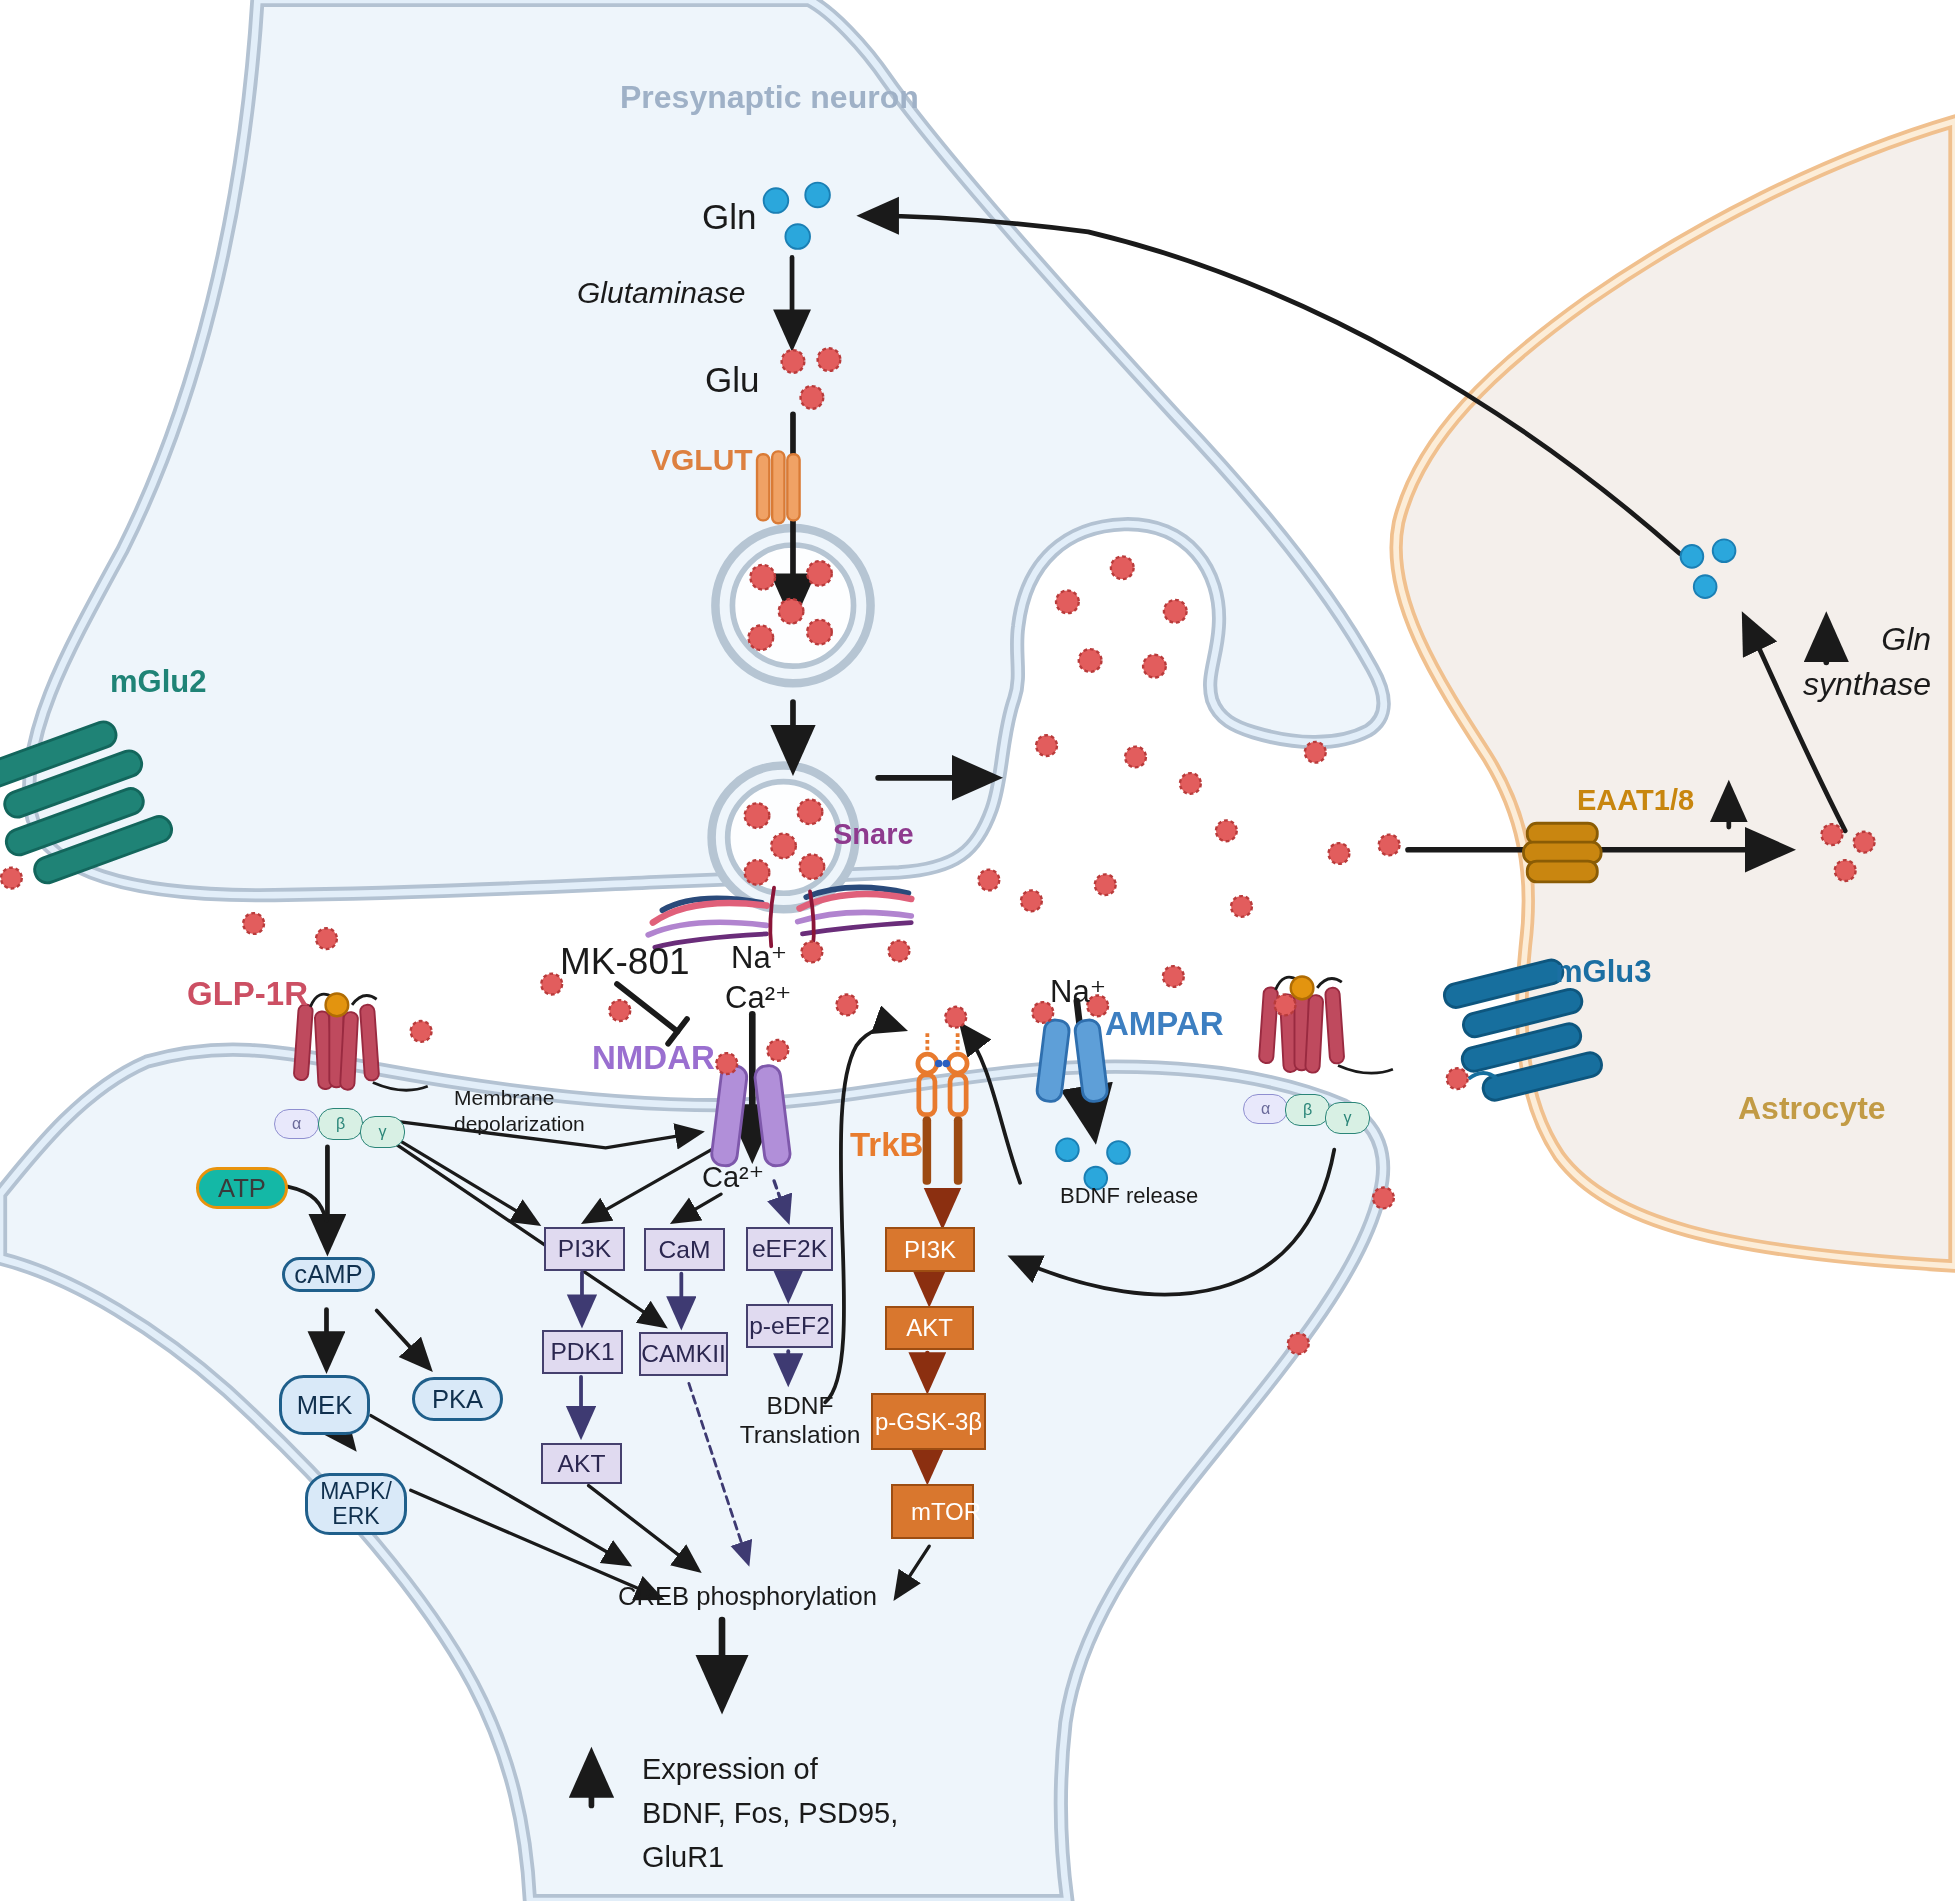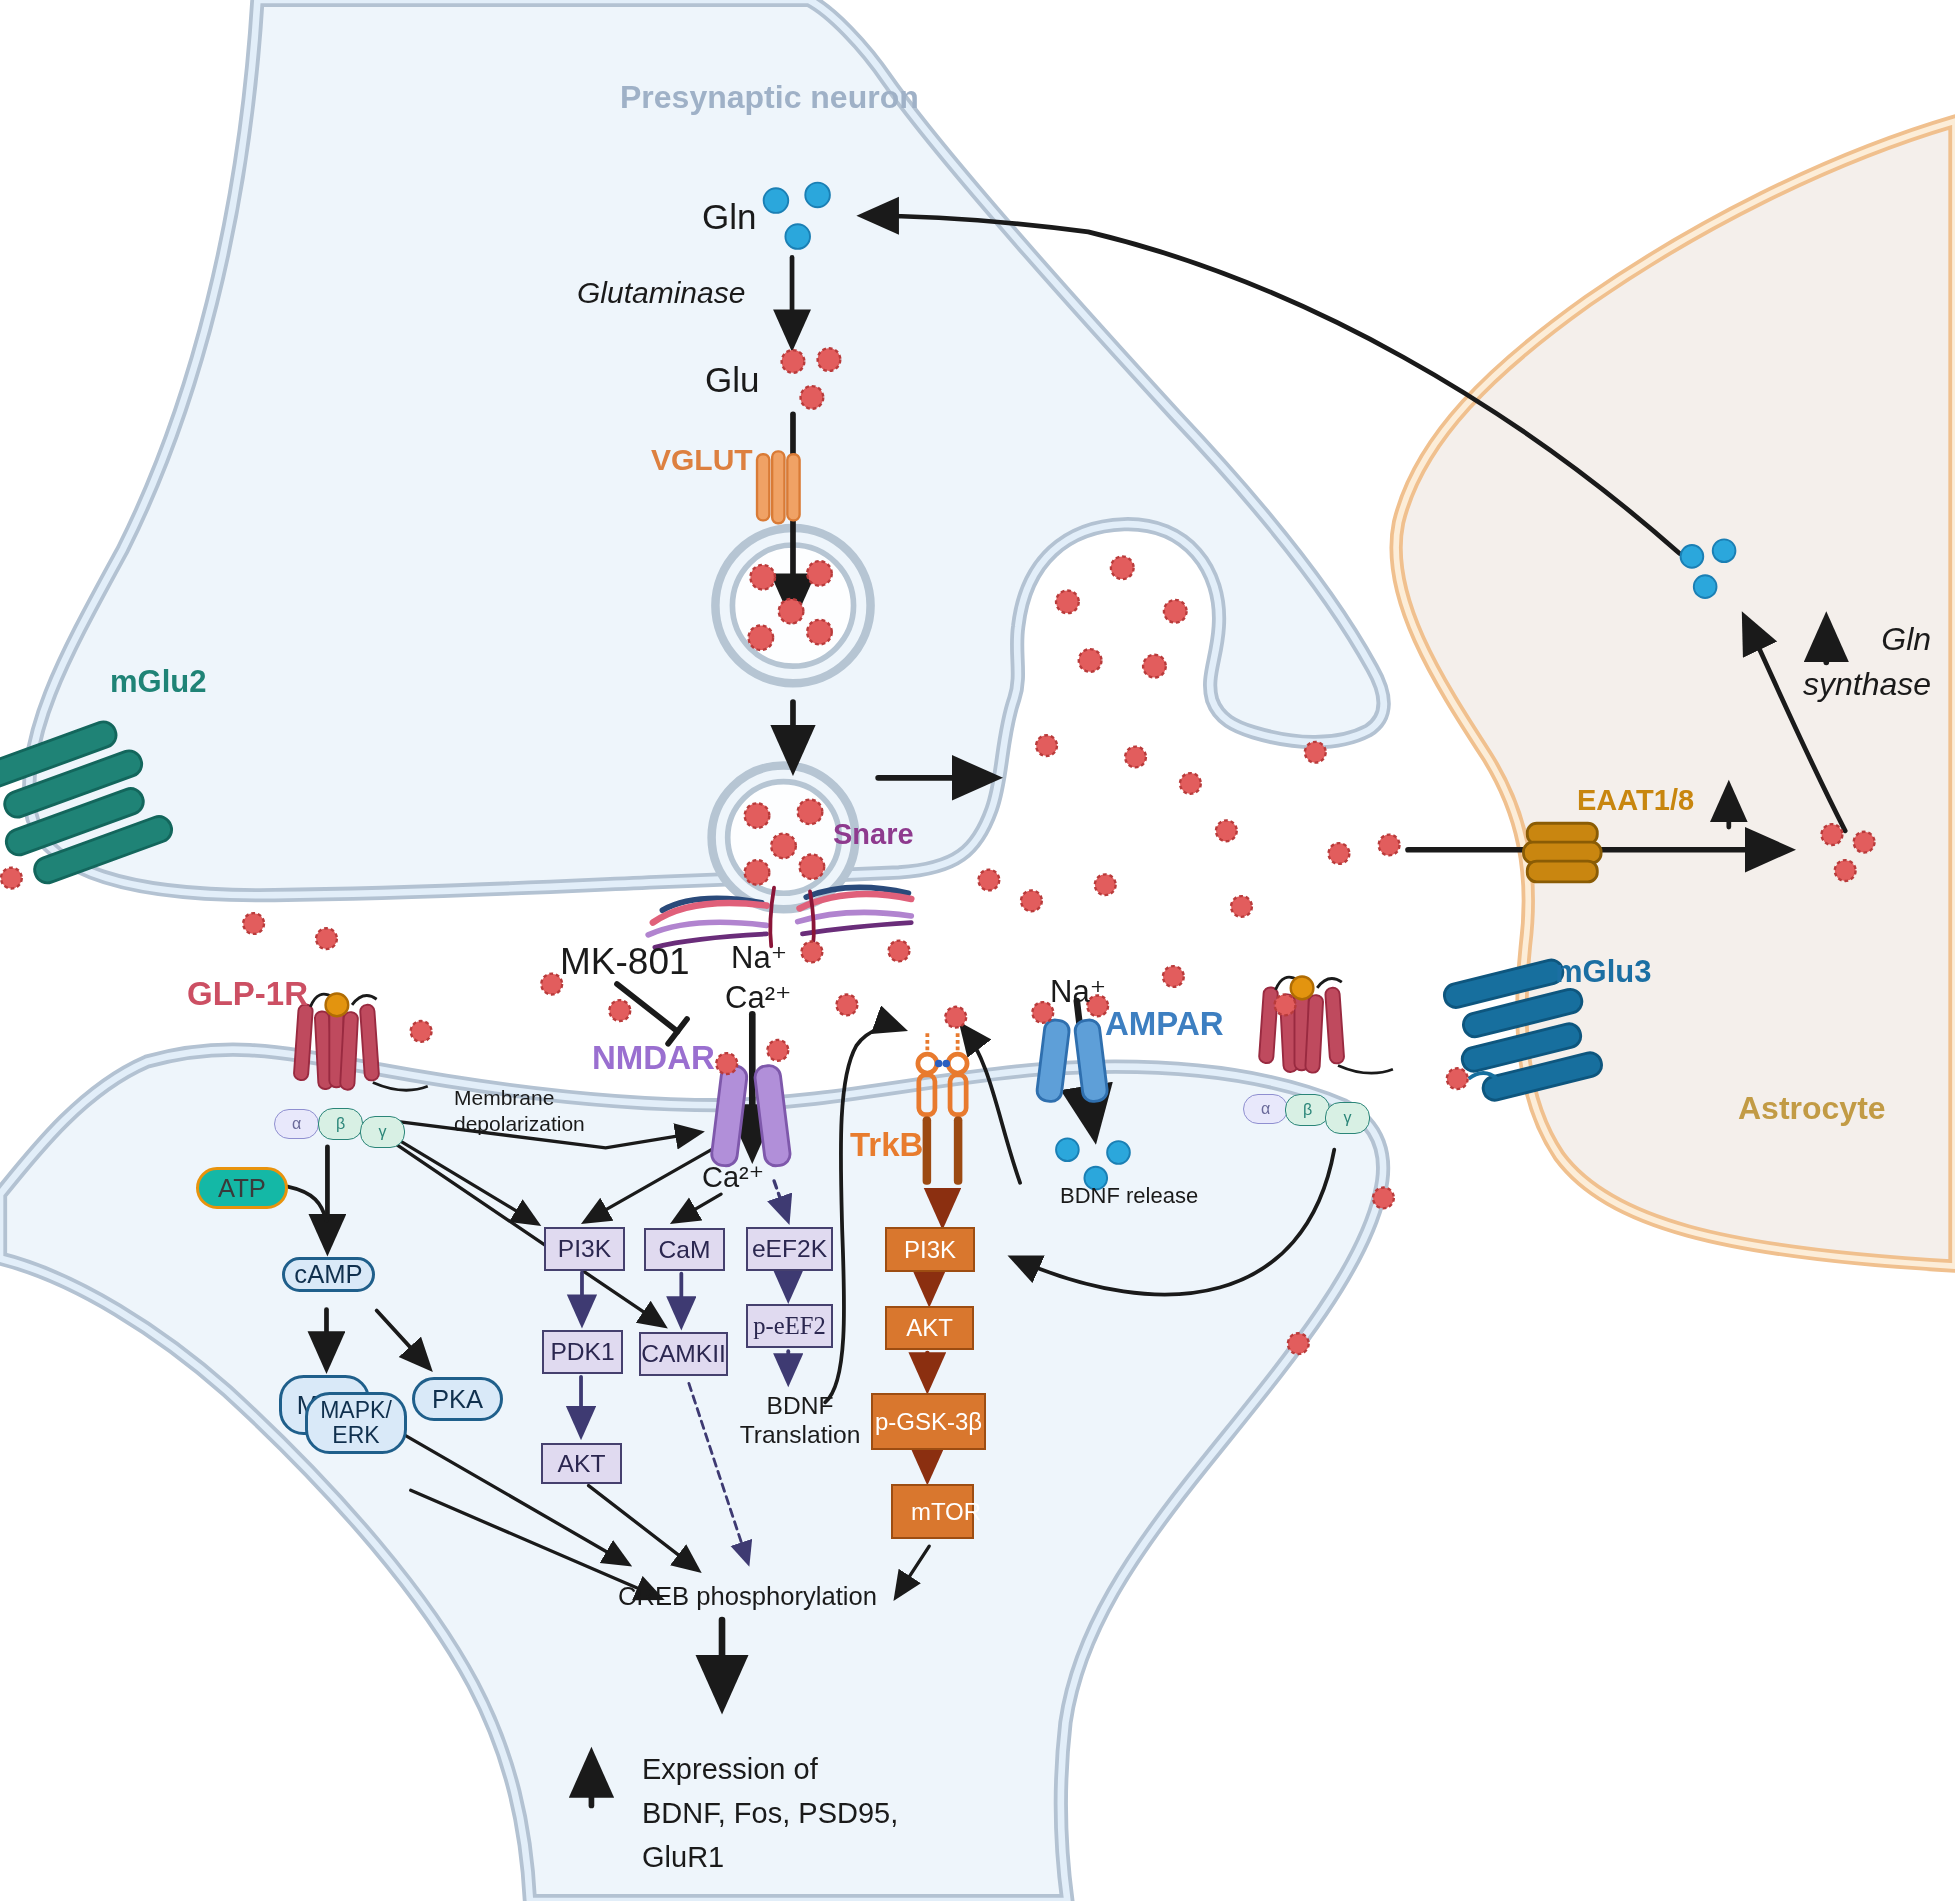--- a/index.html
+++ b/index.html
@@ -328,31 +328,31 @@
 <div class="gsub bg" style="left:318px;top:1108px;width:45px;height:32px;">β</div>
 <div class="gsub bg" style="left:360px;top:1116px;width:45px;height:32px;">γ</div>
 <div class="gsub a" style="left:1243px;top:1094px;width:45px;height:30px;">α</div>
 <div class="gsub bg" style="left:1285px;top:1094px;width:45px;height:32px;">β</div>
 <div class="gsub bg" style="left:1325px;top:1102px;width:45px;height:32px;">γ</div>
 
 <div class="box atppill" style="left:196px;top:1167px;width:92px;height:42px;">ATP</div>
 <div class="box bluepill" style="left:282px;top:1257px;width:93px;height:35px;">cAMP</div>
 <div class="box bluepill" style="left:279px;top:1375px;width:91px;height:60px;">MEK</div>
 <div class="box bluepill" style="left:412px;top:1377px;width:91px;height:44px;">PKA</div>
-<div class="box bluepill" style="left:305px;top:1392px;width:102px;height:62px;font-size:23px;line-height:24.6px;flex-direction:column;">
+<div class="box bluepill" style="left:305px;top:1473px;width:102px;height:62px;font-size:23px;line-height:24.6px;flex-direction:column;">
   <div>MAPK/</div>
   <div>ERK</div>
 </div>
 
 <div class="box pbox" style="left:544px;top:1227px;width:81px;height:44px;">PI3K</div>
 <div class="box pbox" style="left:644px;top:1228px;width:81px;height:43px;">CaM</div>
 <div class="box pbox" style="left:746px;top:1227px;width:87px;height:44px;">eEF2K</div>
 <div class="box pbox" style="left:542px;top:1330px;width:81px;height:44px;">PDK1</div>
 <div class="box pbox" style="left:639px;top:1332px;width:89px;height:44px;">CAMKII</div>
-<div class="box pbox" style="left:746px;top:1304px;width:87px;height:44px;font-family:Liberation Serif, serif;">p-eEF2</div>
+<div class="box pbox" style="left:746px;top:1304px;width:87px;height:44px;">p-eEF2</div>
 <div class="box pbox" style="left:541px;top:1443px;width:81px;height:41px;">AKT</div>
 
 <div class="box obox" style="left:885px;top:1227px;width:90px;height:45px;">PI3K</div>
 <div class="box obox" style="left:885px;top:1306px;width:89px;height:44px;">AKT</div>
 <div class="box obox" style="left:871px;top:1393px;width:115px;height:57px;">p-GSK-3β</div>
 <div class="box obox" style="left:891px;top:1484px;width:83px;height:55px;padding-left:27px;">mTOR</div>
 
 </div>
 
 

